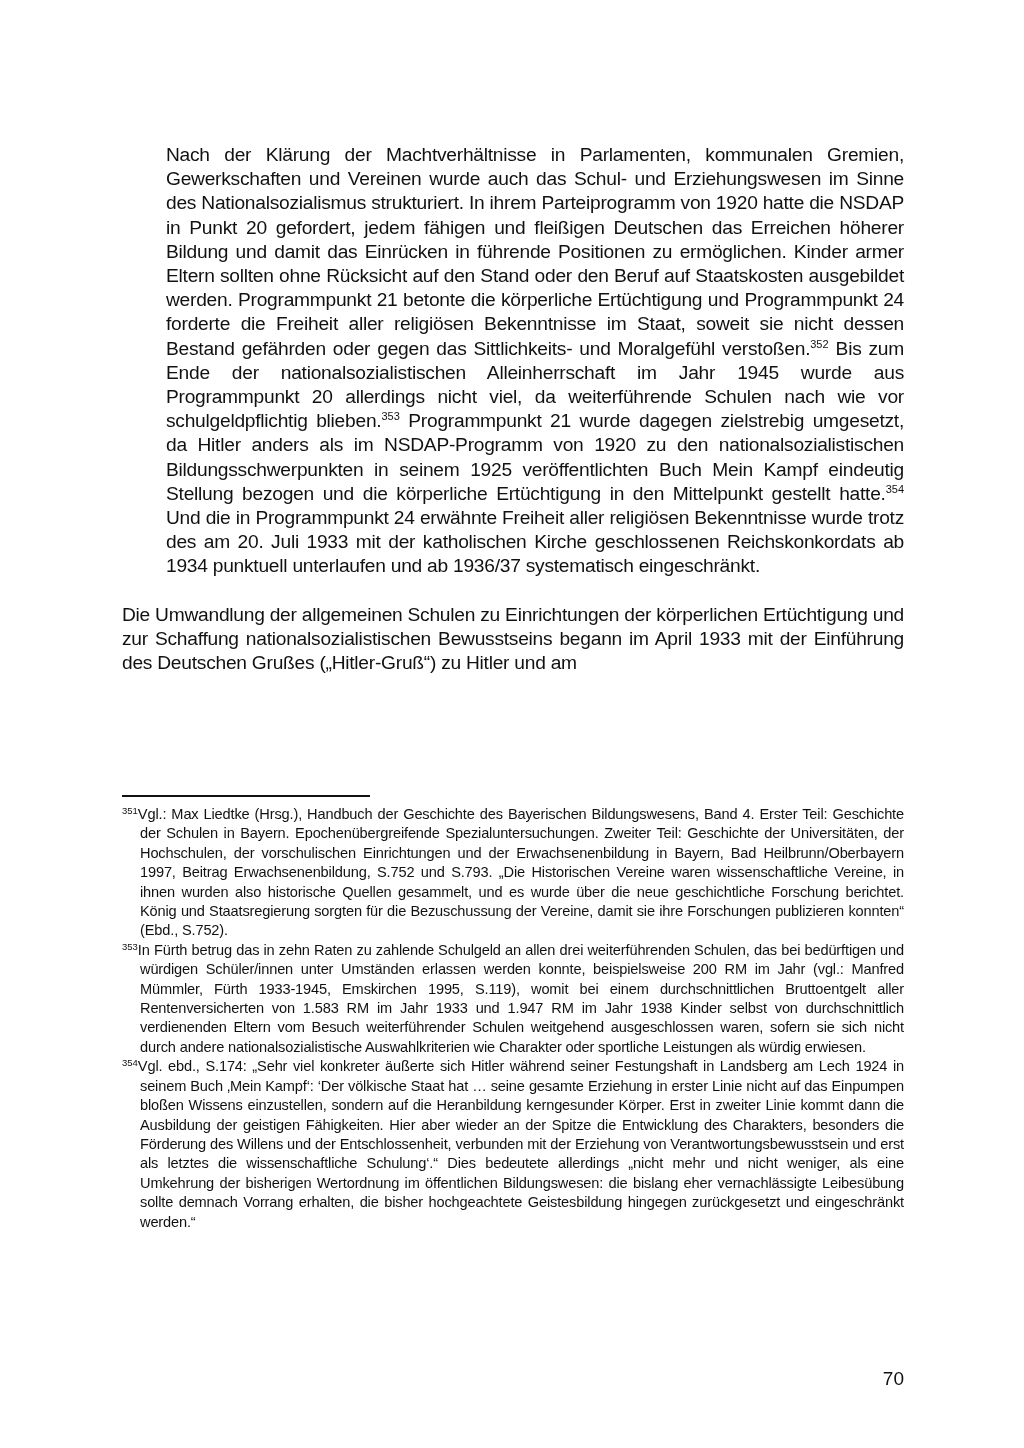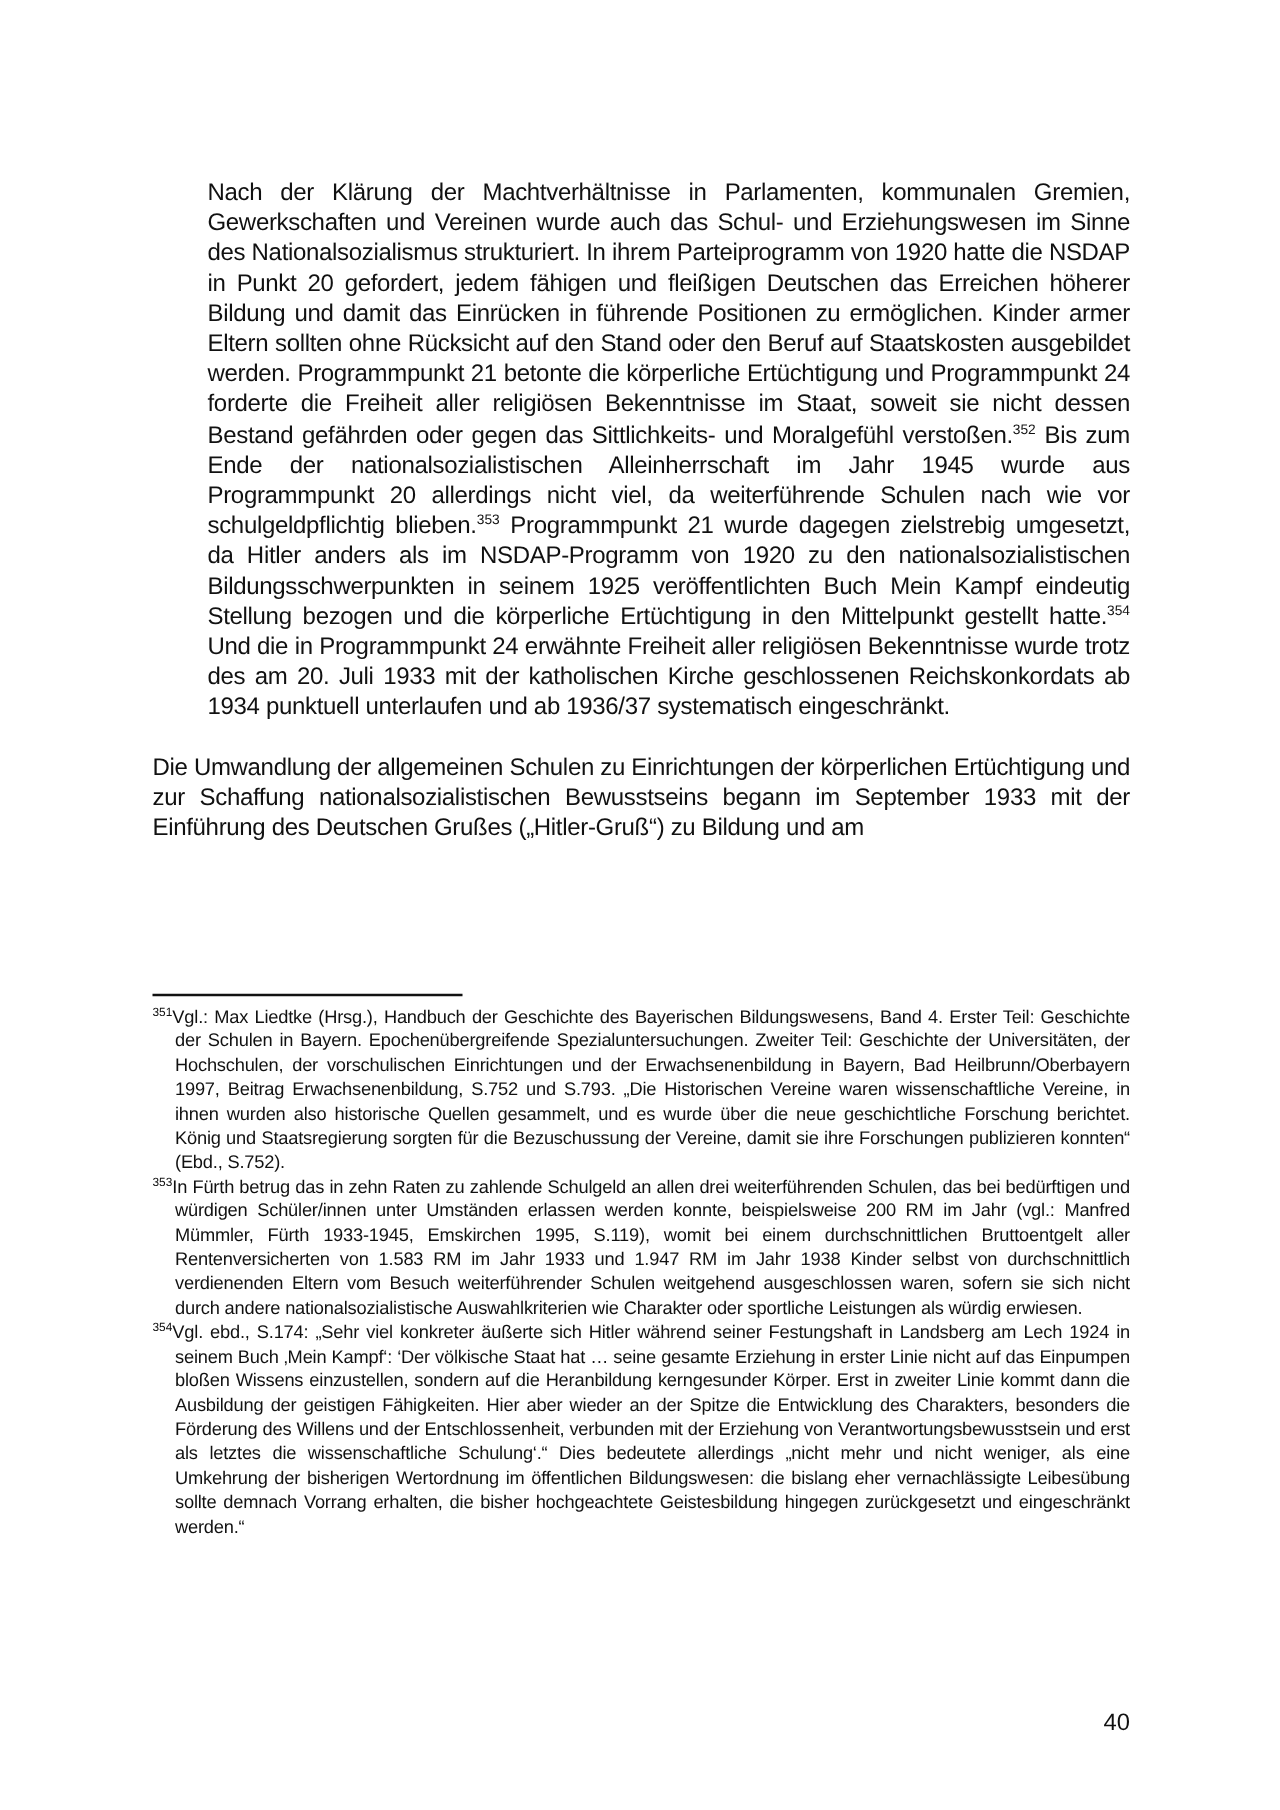--- a/index.html
+++ b/index.html
@@ -27,24 +27,24 @@
   .fn sup { font-size: 9.5px; line-height: 0; vertical-align: 5px; letter-spacing: 0; }
   .pagenum { position: absolute; right: 120px; top: 1368px; font-size: 19px; }
 </style>
 </head>
 <body>
 
 <div class="page">
 
   <p class="para p2"><span>Nach der Klärung der Machtverhältnisse in Parlamenten, kommunalen Gremien, Gewerkschaften und Vereinen wurde auch das Schul- und Erziehungswesen im Sinne des Nationalsozialismus strukturiert. In ihrem Parteiprogramm von 1920 hatte die NSDAP in Punkt 20 gefordert, jedem fähigen und fleißigen Deutschen das Erreichen höherer Bildung und damit das Einrücken in führende Positionen zu ermöglichen. Kinder armer Eltern sollten ohne Rücksicht auf den Stand oder den Beruf auf Staatskosten ausgebildet werden. Programmpunkt 21 betonte die körperliche Ertüchtigung und Programmpunkt 24 forderte die Freiheit aller religiösen Bekenntnisse im Staat, soweit sie nicht dessen Bestand gefährden oder gegen das Sittlichkeits- und Moralgefühl verstoßen.</span><sup class="fnref">352</sup><span> Bis zum Ende der nationalsozialistischen Alleinherrschaft im Jahr 1945 wurde aus Programmpunkt 20 allerdings nicht viel, da weiterführende Schulen nach wie vor schulgeldpflichtig blieben.</span><sup class="fnref">353</sup><span> Programmpunkt 21 wurde dagegen zielstrebig umgesetzt, da Hitler anders als im NSDAP-Programm von 1920 zu den nationalsozialistischen Bildungsschwerpunkten in seinem 1925 veröffentlichten Buch Mein Kampf eindeutig Stellung bezogen und die körperliche Ertüchtigung in den Mittelpunkt gestellt hatte.</span><sup class="fnref">354</sup><span> Und die in Programmpunkt 24 erwähnte Freiheit aller religiösen Bekenntnisse wurde trotz des am 20. Juli 1933 mit der katholischen Kirche geschlossenen Reichskonkordats ab 1934 punktuell unterlaufen und ab 1936/37 systematisch eingeschränkt.</span></p>
 
-  <p class="para p3"><span>Die Umwandlung der allgemeinen Schulen zu Einrichtungen der körperlichen Ertüchtigung und zur Schaffung nationalsozialistischen Bewusstseins begann im September 1933 mit der </span><b>Einführung des Deutschen Grußes („Hitler-Gruß“)</b><span> zu Bildung und am</span></p>
+  <p class="para p3"><span>Die Umwandlung der allgemeinen Schulen zu Einrichtungen der körperlichen Ertüchtigung und zur Schaffung nationalsozialistischen Bewusstseins begann im April 1933 mit der </span><b>Einführung des Deutschen Grußes („Hitler-Gruß“)</b><span> zu Hitler und am</span></p>
 </div>
 
 <div class="rule"></div>
 
 <div class="footnotes">
   <p class="fn"><sup>351</sup><span>Vgl.: Max Liedtke (Hrsg.), Handbuch der Geschichte des Bayerischen Bildungswesens, Band 4. Erster Teil: Geschichte der Schulen in Bayern. Epochenübergreifende Spezialuntersuchungen. Zweiter Teil: Geschichte der Universitäten, der Hochschulen, der vorschulischen Einrichtungen und der Erwachsenenbildung in Bayern, Bad Heilbrunn/Oberbayern 1997, Beitrag Erwachsenenbildung, S.752 und S.793. „Die Historischen Vereine waren wissenschaftliche Vereine, in ihnen wurden also historische Quellen gesammelt, und es wurde über die neue geschichtliche Forschung berichtet. König und Staatsregierung sorgten für die Bezuschussung der Vereine, damit sie ihre Forschungen publizieren konnten“ (Ebd., S.752).</span></p>
   <p class="fn"><sup>353</sup><span>In Fürth betrug das in zehn Raten zu zahlende Schulgeld an allen drei weiterführenden Schulen, das bei bedürftigen und würdigen Schüler/innen unter Umständen erlassen werden konnte, beispielsweise 200 RM im Jahr (vgl.: Manfred Mümmler, Fürth 1933-1945, Emskirchen 1995, S.119), womit bei einem durchschnittlichen Bruttoentgelt aller Rentenversicherten von 1.583 RM im Jahr 1933 und 1.947 RM im Jahr 1938 Kinder selbst von durchschnittlich verdienenden Eltern vom Besuch weiterführender Schulen weitgehend ausgeschlossen waren, sofern sie sich nicht durch andere nationalsozialistische Auswahlkriterien wie Charakter oder sportliche Leistungen als würdig erwiesen.</span></p>
   <p class="fn"><sup>354</sup><span>Vgl. ebd., S.174: „Sehr viel konkreter äußerte sich Hitler während seiner Festungshaft in Landsberg am Lech 1924 in seinem Buch ‚Mein Kampf‘: ‘Der völkische Staat hat … seine gesamte Erziehung in erster Linie nicht auf das Einpumpen bloßen Wissens einzustellen, sondern auf die Heranbildung kerngesunder Körper. Erst in zweiter Linie kommt dann die Ausbildung der geistigen Fähigkeiten. Hier aber wieder an der Spitze die Entwicklung des Charakters, besonders die Förderung des Willens und der Entschlossenheit, verbunden mit der Erziehung von Verantwortungsbewusstsein und erst als letztes die wissenschaftliche Schulung‘.“ Dies bedeutete allerdings „nicht mehr und nicht weniger, als eine Umkehrung der bisherigen Wertordnung im öffentlichen Bildungswesen: die bislang eher vernachlässigte Leibesübung sollte demnach Vorrang erhalten, die bisher hochgeachtete Geistesbildung hingegen zurückgesetzt und eingeschränkt werden.“</span></p>
 </div>
 
-<div class="pagenum">40</div>
+<div class="pagenum">70</div>
 
 </body></html>

